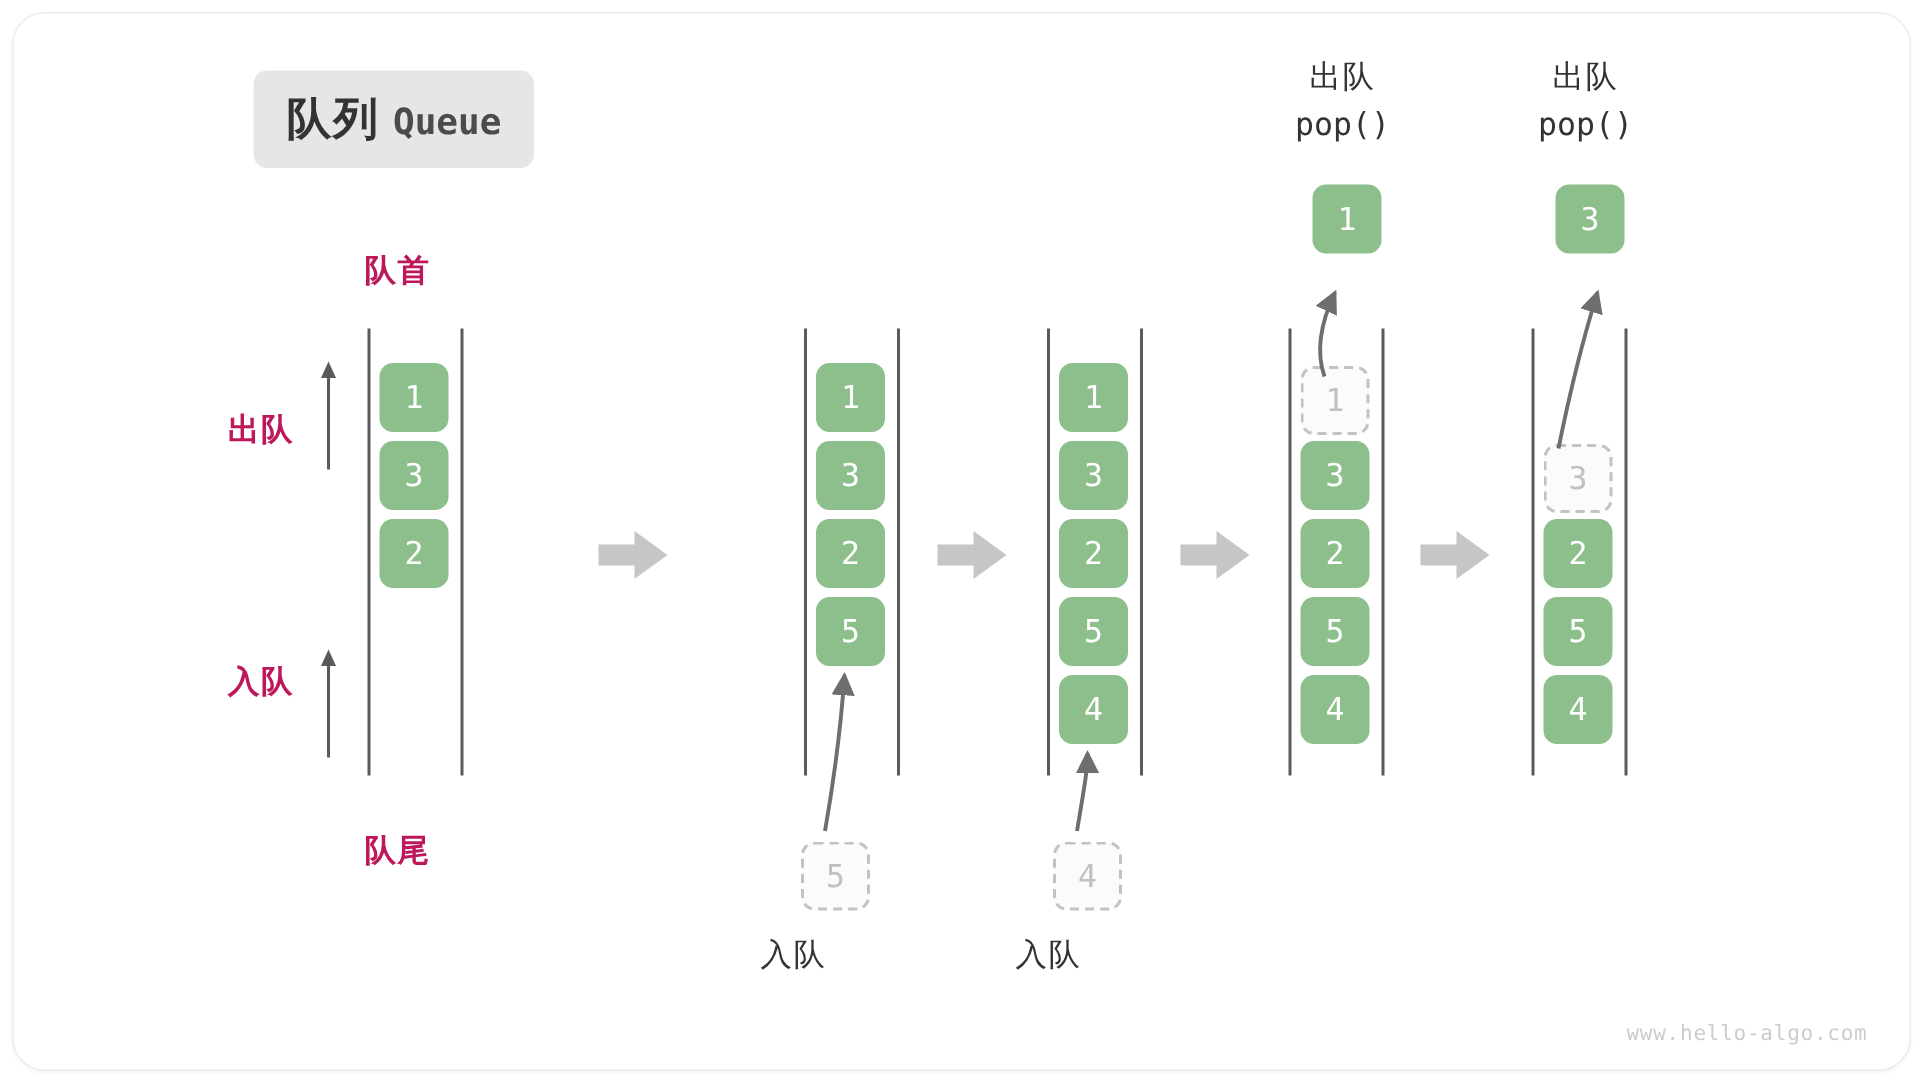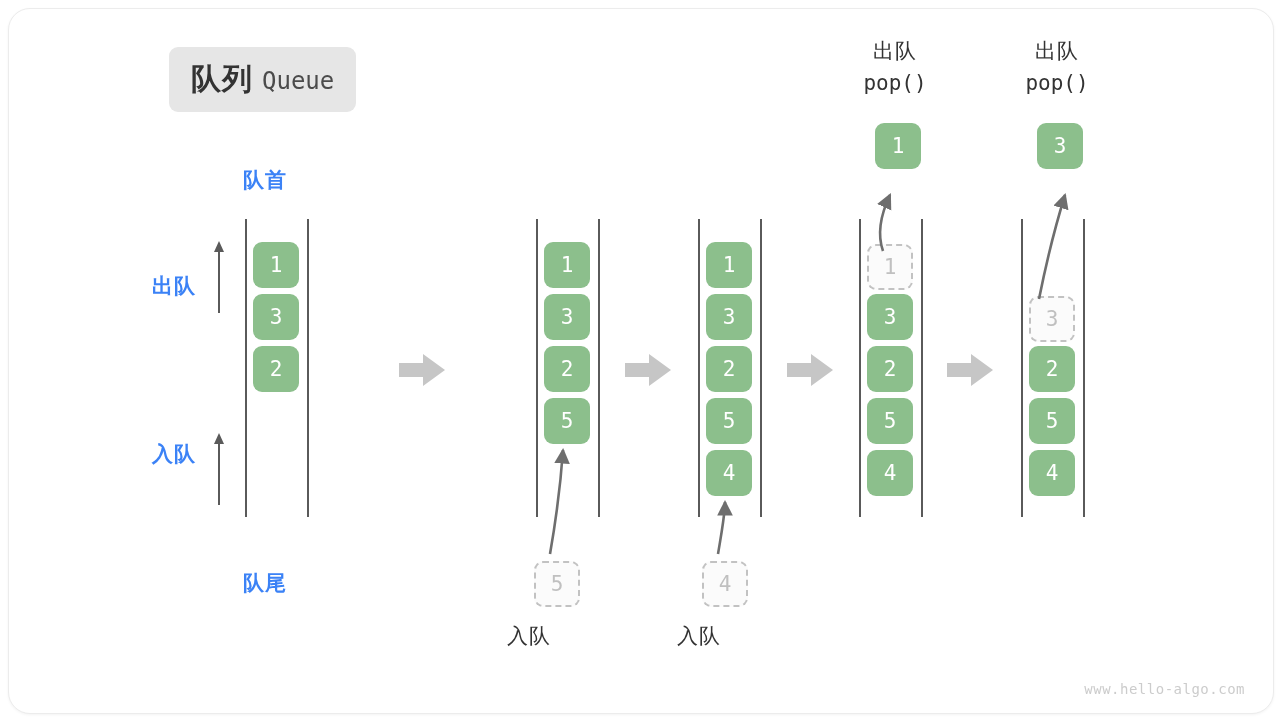--- a/index.html
+++ b/index.html
@@ -21,25 +21,25 @@
   .title-badge{
     position:absolute;left:160px;top:38px;
     background:#e6e6e6;border-radius:9px;
     padding:12px 22px;
     display:flex;align-items:baseline;gap:9px;
     white-space:nowrap;
   }
   .title-cn{font-size:30px;font-weight:bold;color:#333333;
     font-family:"Liberation Sans","DejaVu Sans",sans-serif;letter-spacing:1px;}
   .title-en{font-size:24px;color:#4b4b4b;
-    font-family:"DejaVu Sans Mono","Liberation Mono",monospace;}
+    font-family:"DejaVu Sans Mono","Liberation Mono",monospace;font-weight:bold;}
 
   
   .hdr-label{
-    position:absolute;font-size:21px;font-weight:bold;color:#3b82f6;
+    position:absolute;font-size:21px;font-weight:bold;color:#be185d;
     letter-spacing:1px;white-space:nowrap;
   }
 
   
   .rail{position:absolute;width:2px;background:#5a5a5a;}
 
   
   .cell{
     position:absolute;width:46px;height:46px;
     border-radius:9px;
@@ -98,21 +98,21 @@
 
 <div class="card">
  <div class="stage">
 
   <div class="title-badge">
     <span class="title-cn">队列</span>
     <span class="title-en">Queue</span>
   </div>
 
   <div class="hdr-label" style="left:234px;top:157px;">队首</div>
-  <div class="hdr-label" style="left:234px;top:560px;">队尾</div>
+  <div class="hdr-label" style="left:234px;top:544px;">队尾</div>
 
   <div class="hdr-label" style="left:143px;top:263px;">出队</div>
   <div class="updir" style="left:205px;top:232px;height:72px;">
     <div class="head"></div>
     <div class="shaft" style="height:63px;"></div>
   </div>
 
   <div class="hdr-label" style="left:143px;top:431px;">入队</div>
   <div class="updir" style="left:205px;top:424px;height:72px;">
     <div class="head"></div>

